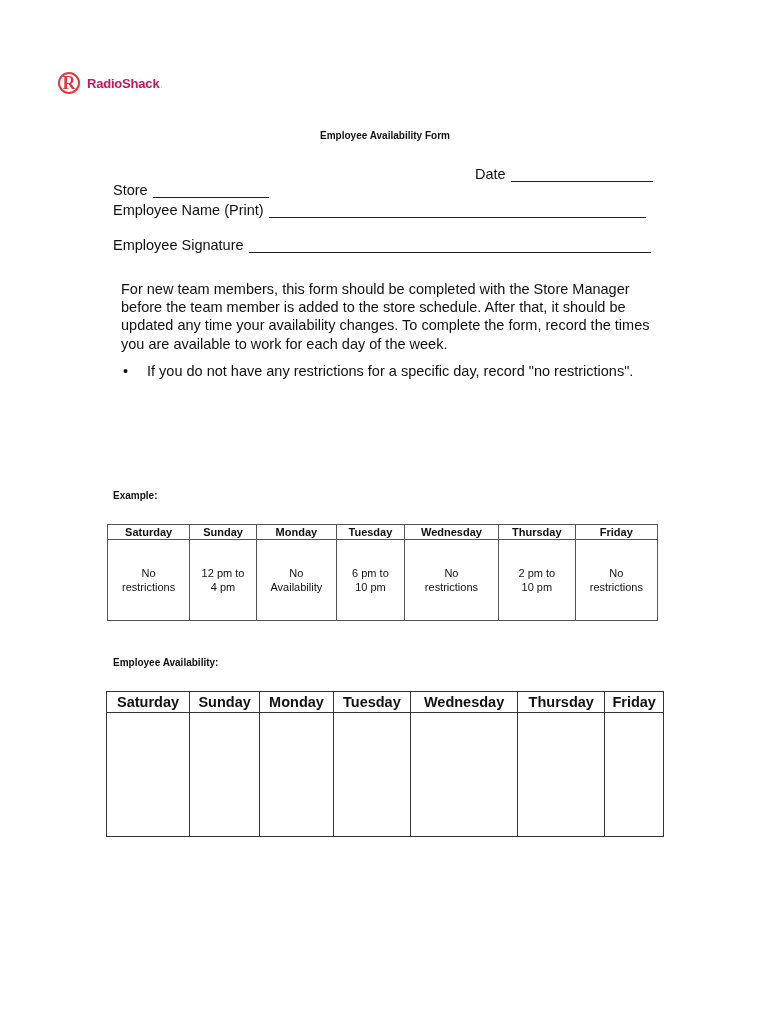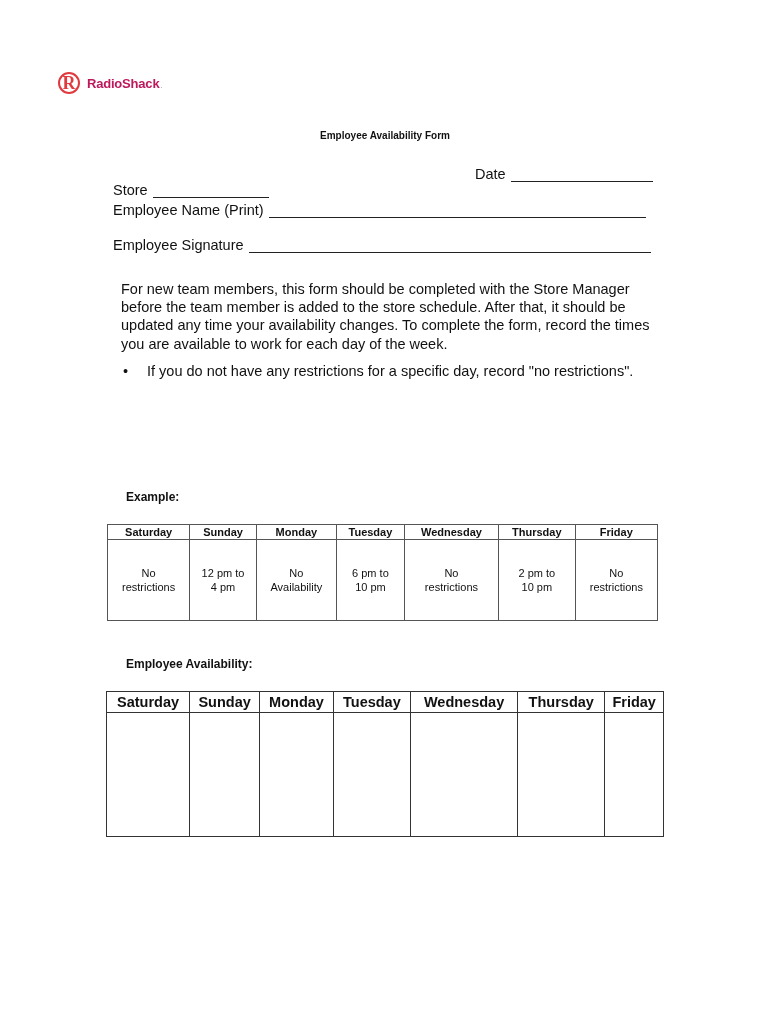--- a/index.html
+++ b/index.html
@@ -10,21 +10,21 @@
   .logo-dot { font-size: 6px; color: #1a1a1a; margin-left: 1px; align-self: flex-end; margin-bottom: 5px; }
   .title { position: absolute; left: 0; width: 770px; top: 130px; text-align: center; font-weight: bold; font-size: 10px; }
   .field { position: absolute; font-size: 14.5px; display: flex; align-items: flex-end; }
   .field .line { border-bottom: 1px solid #222; height: 14px; margin-left: 5px; }
   .instructions { position: absolute; left: 112px; top: 271px; width: 560px; font-size: 14.5px; line-height: 18.2px; }
   .instructions h3 { margin: 0; font-size: 14.5px; font-weight: bold; }
   .instructions p { margin: 9px; }
   .instructions ul { margin: 0; padding-left: 35px; list-style: none; }
   .instructions li { position: relative; }
   .instructions li::before { content: "•"; position: absolute; left: -24px; }
-  .section-heading { position: absolute; left: 126px; font-weight: bold; font-size: 12px; }
+  .section-heading { position: absolute; left: 113px; font-weight: bold; font-size: 10px; }
   table { position: absolute; border-collapse: collapse; }
   .ex-table { left: 107px; top: 524px; width: 551px; font-size: 11px; }
   .ex-table th { border: 1px solid #555; height: 14px; font-weight: bold; padding: 0; }
   .ex-table td { border: 1px solid #555; height: 80px; text-align: center; vertical-align: middle; padding: 0; line-height: 14px; }
   .av-table { left: 106px; top: 691px; width: 558px; font-size: 14.5px; }
   .av-table th { border: 1px solid #333; height: 20px; font-weight: bold; padding: 0; }
   .av-table td { border: 1px solid #333; height: 123px; padding: 0; }
 </style>
 </head>
 <body>

